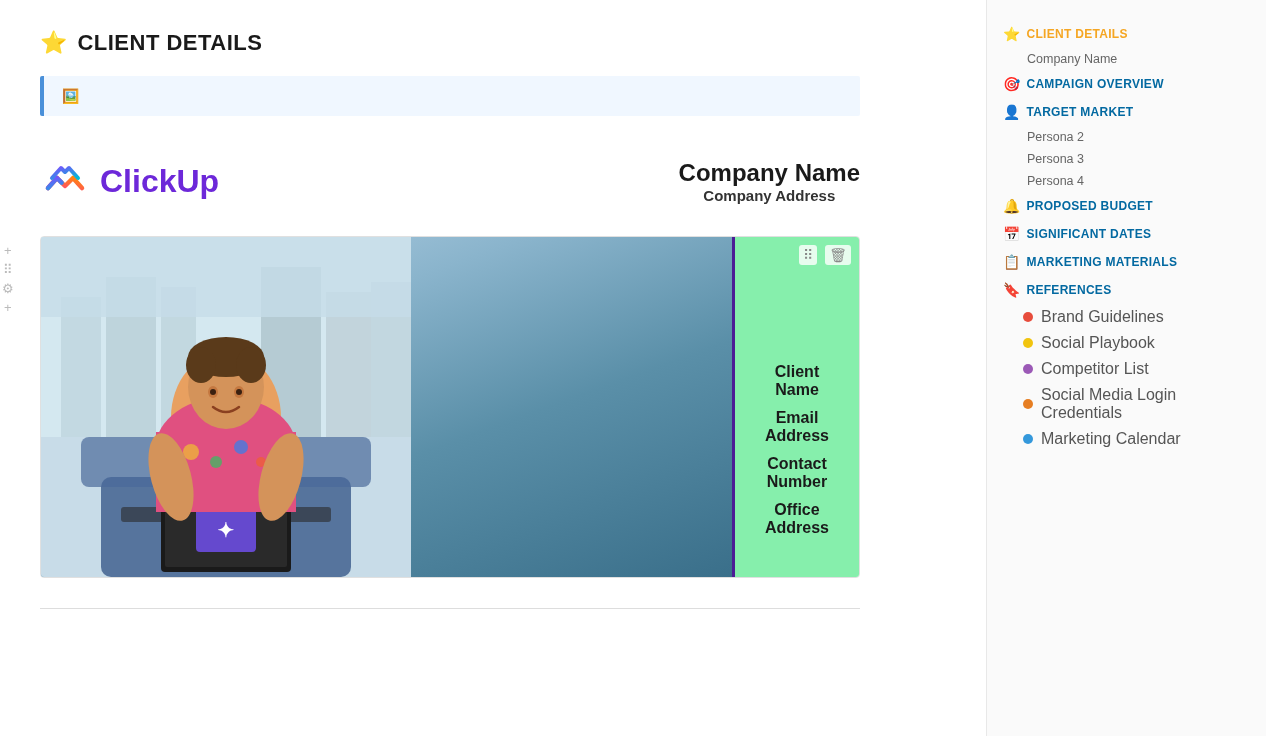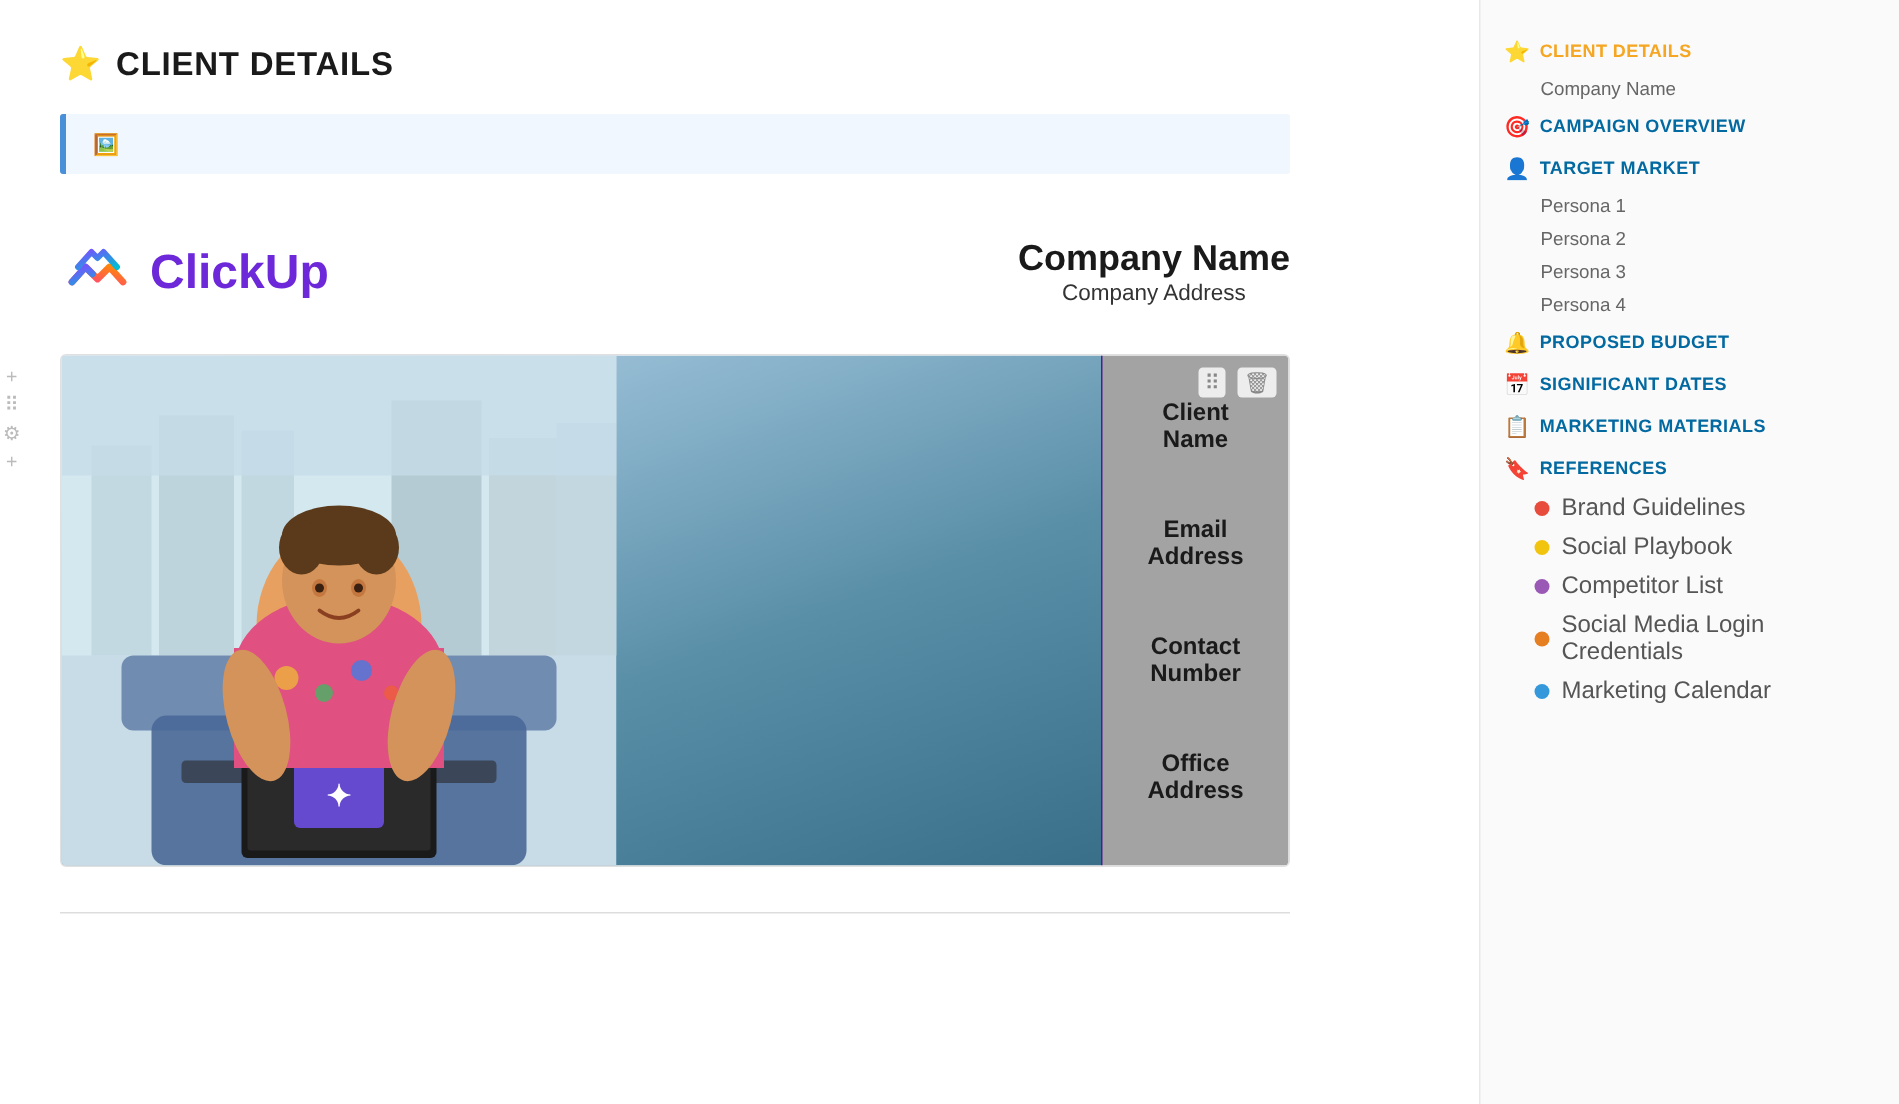--- a/index.html
+++ b/index.html
@@ -81,21 +81,21 @@
     .company-info {
       text-align: center;
     }
     .company-name-text {
       font-size: 24px;
       font-weight: 700;
       color: #1a1a1a;
     }
     .company-address-text {
       font-size: 15px;
-      font-weight: 400;
+      font-weight: 700;
       color: #333;
     }
 
     
     .content-block {
       display: flex;
       max-width: 820px;
       border: 1px solid #e0e0e0;
       border-radius: 4px;
       overflow: hidden;
@@ -125,25 +125,25 @@
       cursor: pointer;
       background: rgba(255,255,255,0.8);
       border-radius: 3px;
       padding: 2px 4px;
     }
 
     .contact-section {
       flex: 1;
       display: flex;
       flex-direction: column;
-      justify-content: space-between;
+      justify-content: flex-end;
       align-items: center;
       padding: 30px;
-      border-left: 1px solid #4c1d95;
-      background: #a3a3a3;
+      border-left: 3px solid #4c1d95;
+      background: #86efac;
     }
     .contact-line {
       font-size: 16px;
       font-weight: 700;
       color: #1a1a1a;
       margin-bottom: 10px;
       text-align: center;
     }
 
     
@@ -369,21 +369,20 @@
   <div class="sidebar-section-header">
     <span class="section-icon">🎯</span>
     <span class="sidebar-section-label">CAMPAIGN OVERVIEW</span>
   </div>
 
   <div class="sidebar-section-header">
     <span class="section-icon">👤</span>
     <span class="sidebar-section-label">TARGET MARKET</span>
   </div>
 
-  <div class="sidebar-sub-item">Persona 1</div>
   <div class="sidebar-sub-item">Persona 2</div>
   <div class="sidebar-sub-item">Persona 3</div>
   <div class="sidebar-sub-item">Persona 4</div>
 
   <div class="sidebar-section-header">
     <span class="section-icon">🔔</span>
     <span class="sidebar-section-label">PROPOSED BUDGET</span>
   </div>
 
   <div class="sidebar-section-header">

